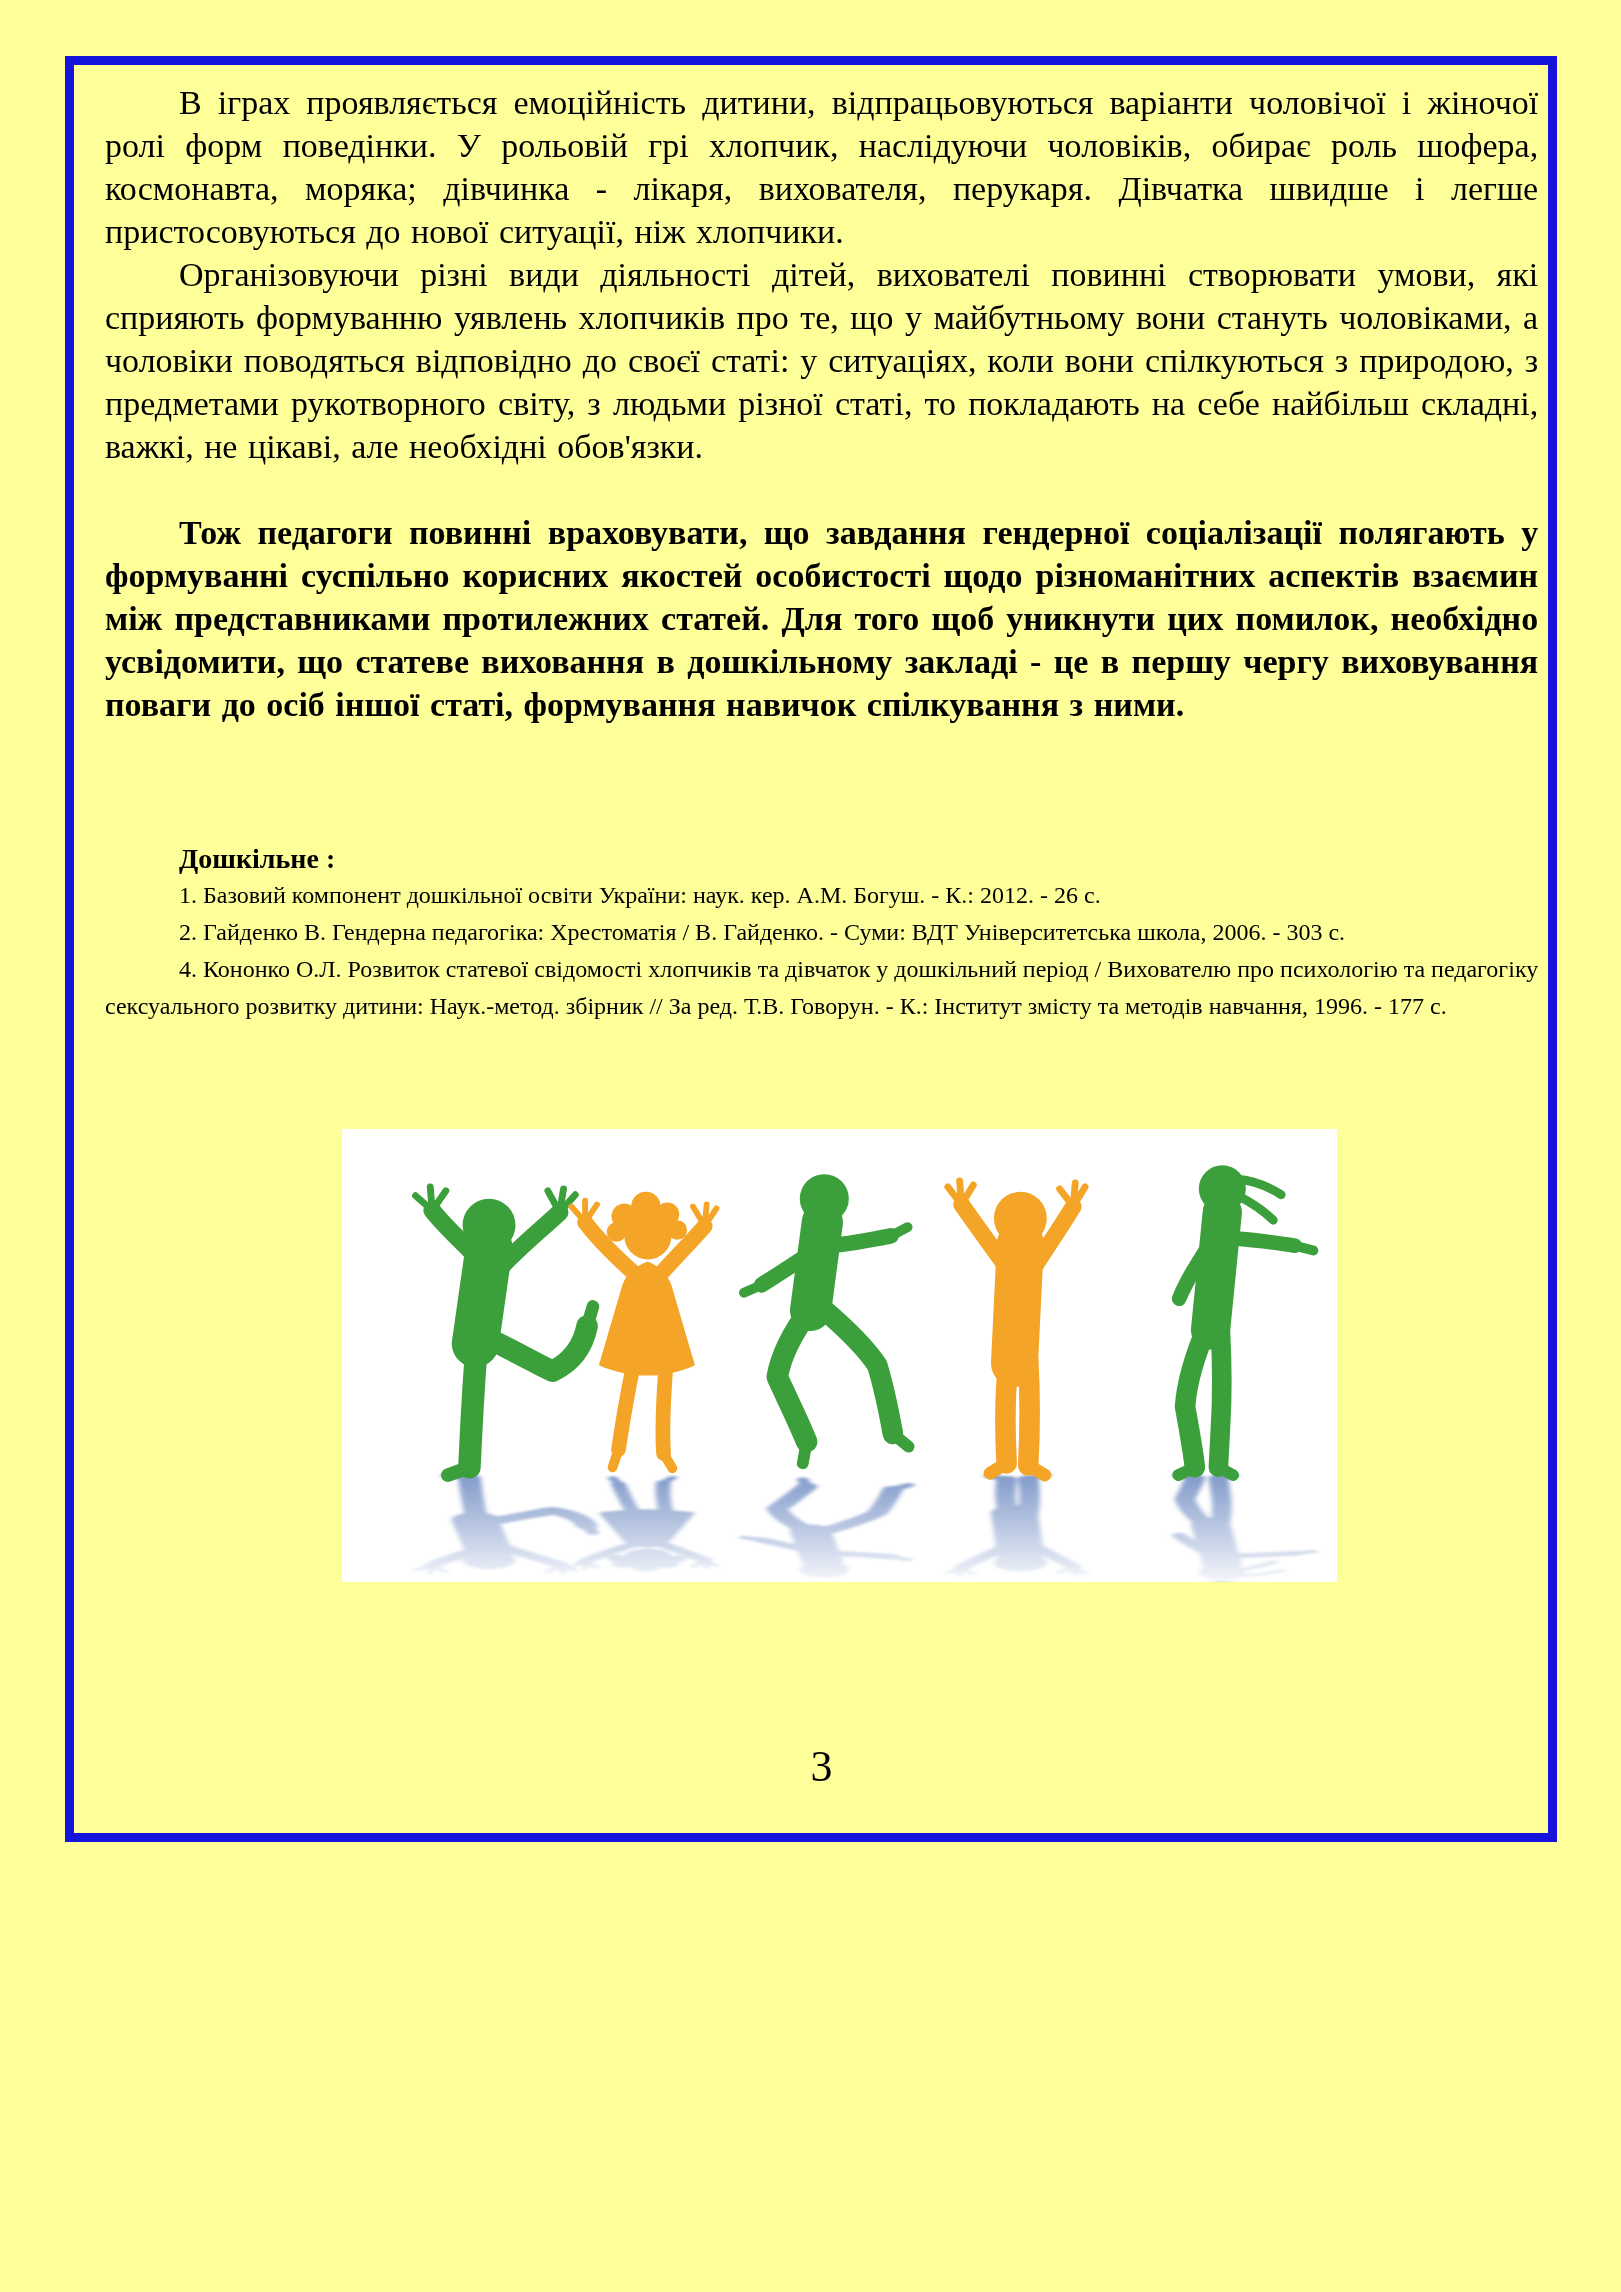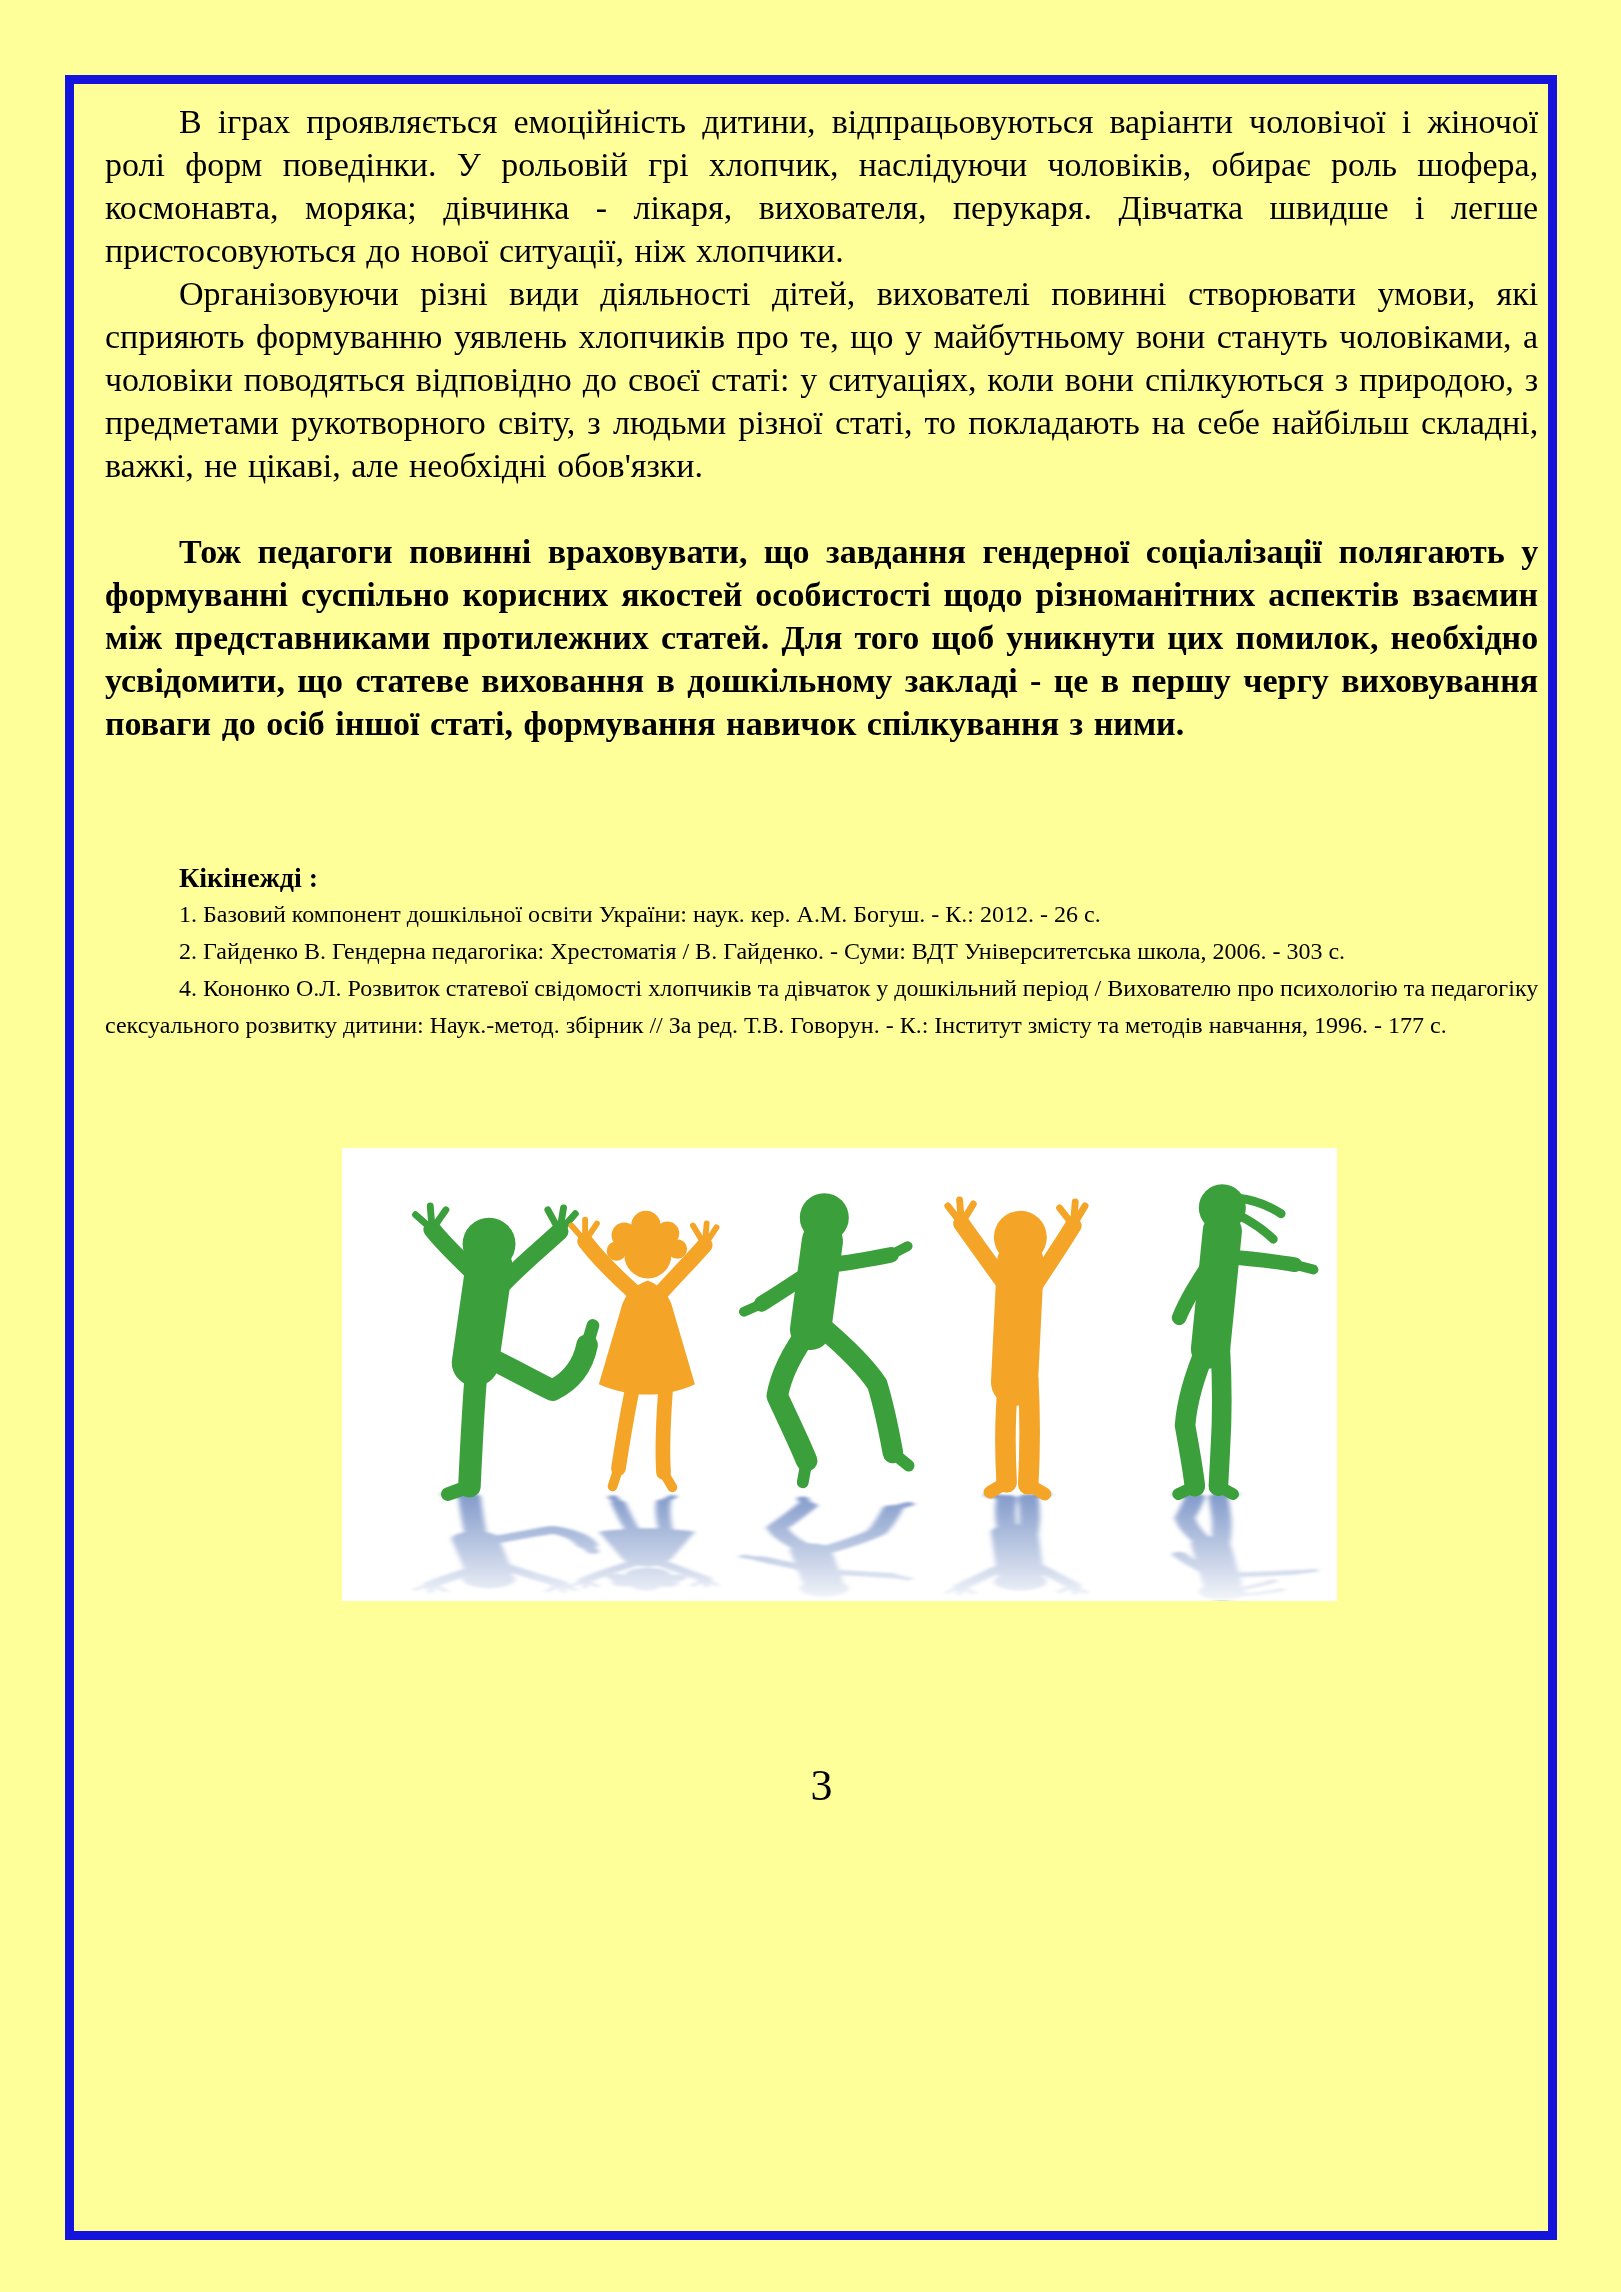--- a/index.html
+++ b/index.html
@@ -5,22 +5,22 @@
   html, body { margin: 0; padding: 0; }
   body {
     width: 1621px; height: 2293px;
     background: #FFFF99;
     position: relative;
     font-family: "Liberation Serif", "DejaVu Serif", serif;
     color: #000000;
   }
   .frame {
     position: absolute;
-    left: 65px; top: 75px;
-    width: 1492px; height: 2165px;
+    left: 65px; top: 56px;
+    width: 1492px; height: 1786px;
     border: 9.8px solid #1414DC;
     box-sizing: border-box;
     padding: 15.7px 9.8px 0 31px;
   }
   .para {
     margin: 0;
     font-size: 34px;
     line-height: 43px;
     text-align: justify;
     text-indent: 74px;
@@ -57,21 +57,21 @@
 </style>
 </head>
 <body>
 
 <div class="frame">
 
   <p class="para">В іграх проявляється емоційність дитини, відпрацьовуються варіанти чоловічої і жіночої ролі форм поведінки. У рольовій грі хлопчик, наслідуючи чоловіків, обирає роль шофера, космонавта, моряка; дівчинка - лікаря, вихователя, перукаря. Дівчатка швидше і легше пристосовуються до нової ситуації, ніж хлопчики.</p>
   <p class="para">Організовуючи різні види діяльності дітей, вихователі повинні створювати умови, які сприяють формуванню уявлень хлопчиків про те, що у майбутньому вони стануть чоловіками, а чоловіки поводяться відповідно до своєї статі: у ситуаціях, коли вони спілкуються з природою, з предметами рукотворного світу, з людьми різної статі, то покладають на себе найбільш складні, важкі, не цікаві, але необхідні обов'язки.</p>
   <p class="para gap-before">Тож педагоги повинні враховувати, що завдання гендерної соціалізації полягають у формуванні суспільно корисних якостей особистості щодо різноманітних аспектів взаємин між представниками протилежних статей. Для того щоб уникнути цих помилок, необхідно усвідомити, що статеве виховання в дошкільному закладі - це в першу чергу виховування поваги до осіб іншої статі, формування навичок спілкування з ними.</p>
 
-  <p class="lit-heading">Кікінежді :</p>
+  <p class="lit-heading">Дошкільне :</p>
   <p class="lit-item">1. Базовий компонент дошкільної освіти України: наук. кер. А.М. Богуш. - К.: 2012. - 26 с.</p>
   <p class="lit-item">2. Гайденко В. Гендерна педагогіка: Хрестоматія / В. Гайденко. - Суми: ВДТ Університетська школа, 2006. - 303 с.</p>
   <p class="lit-item">4. Кононко О.Л. Розвиток статевої свідомості хлопчиків та дівчаток у дошкільний період / Вихователю про психологію та педагогіку сексуального розвитку дитини: Наук.-метод. збірник // За ред. Т.В. Говорун. - К.: Інститут змісту та методів навчання, 1996. - 177 с.</p>
 
   <div class="art">
     <svg viewBox="0 0 1015 460" xmlns="http://www.w3.org/2000/svg">
       <defs>
         <filter id="refblur" x="-20%" y="-20%" width="140%" height="140%">
           <feGaussianBlur stdDeviation="2.5"></feGaussianBlur>
         </filter>

